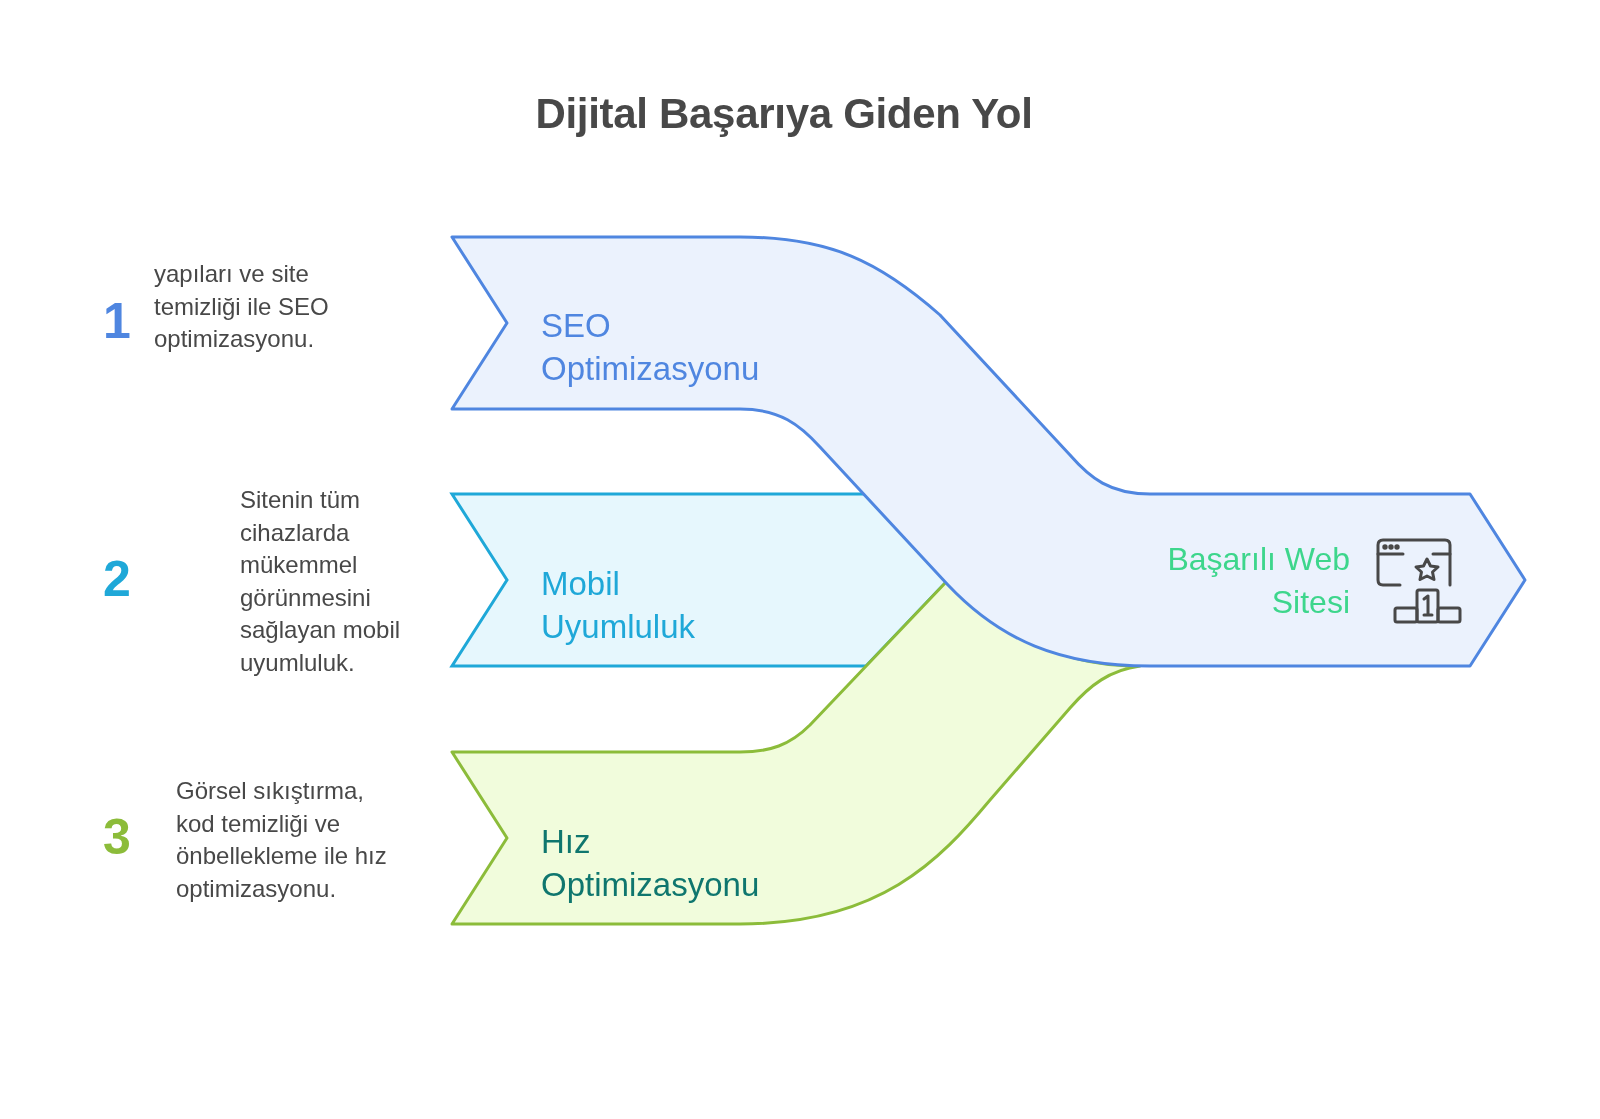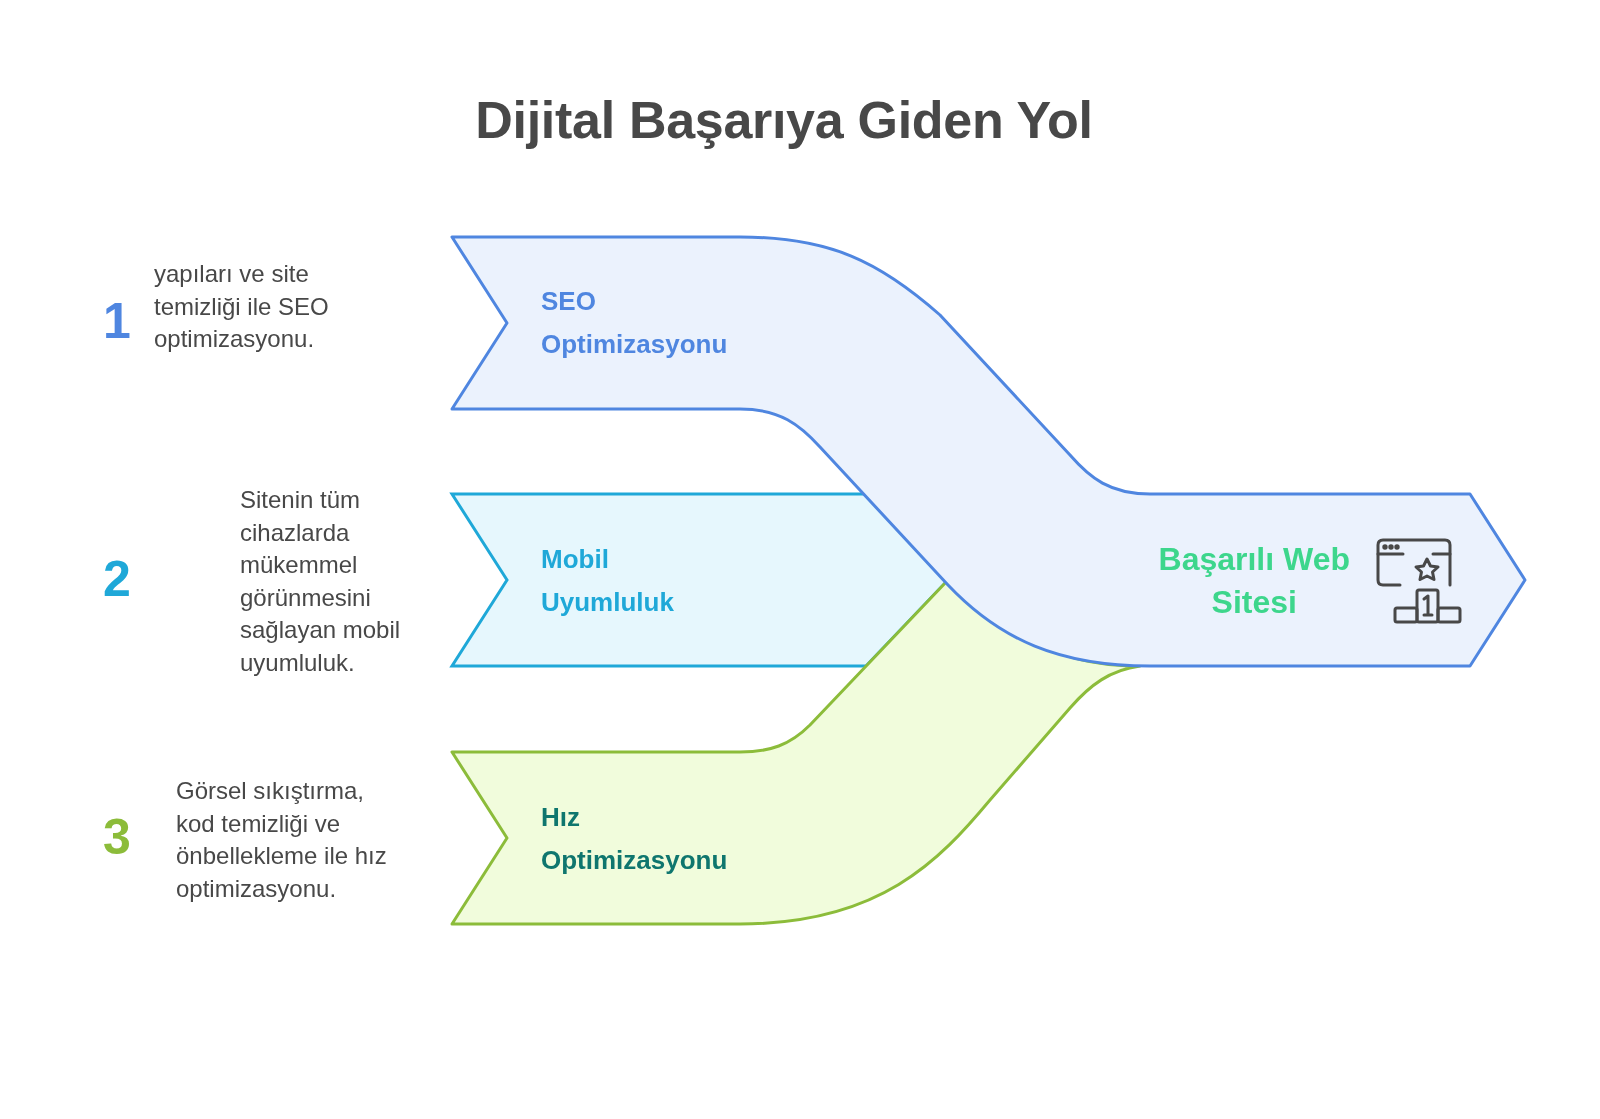--- a/index.html
+++ b/index.html
@@ -1,22 +1,22 @@
 <!DOCTYPE html>
 <html><head>
   <meta charset="utf-8">
   <style>
     html, body { margin: 0; padding: 0; background: #ffffff; }
     body { width: 1600px; height: 1119px; position: relative; overflow: hidden; font-family: "Liberation Sans", "DejaVu Sans", sans-serif; }
-    .title { position: absolute; left: 0; width: 1568px; top: 90px; text-align: center; font-size: 52px; font-weight: bold; color: #484848; letter-spacing: -0.3px; }
+    .title { position: absolute; left: 0; width: 1568px; top: 90px; text-align: center; font-size: 42px; font-weight: bold; color: #484848; letter-spacing: -0.3px; }
     svg.diagram { position: absolute; left: 0; top: 0; }
     .num { position: absolute; font-size: 50px; font-weight: bold; width: 40px; text-align: center; }
     .desc { position: absolute; font-size: 24px; line-height: 32.5px; color: #484848; }
-    .band-label { position: absolute; font-size: 26px; font-weight: bold; line-height: 43px; }
-    .final-label { position: absolute; font-size: 32px; font-weight: bold; line-height: 43px; text-align: center; color: #3dd68c; }
+    .band-label { position: absolute; font-size: 33px; font-weight: normal; line-height: 43px; margin-top: 24px; }
+    .final-label { position: absolute; font-size: 32px; font-weight: normal; line-height: 43px; text-align: right; color: #3dd68c; }
     .icon-wrap { position: absolute; left: 1375px; top: 537px; width: 90px; height: 90px; }
   </style>
 </head>
 <body>
 
 <div class="title">Dijital Başarıya Giden Yol</div>
 
 <svg class="diagram" width="1600" height="1119" viewBox="0 0 1600 1119">
 
   <path d="M452,494 L866,494 L948,580 L866,666 L452,666 L507,580 Z" fill="#e6f7fd" stroke="#1fa8d8" stroke-width="3" stroke-linejoin="miter"></path>

